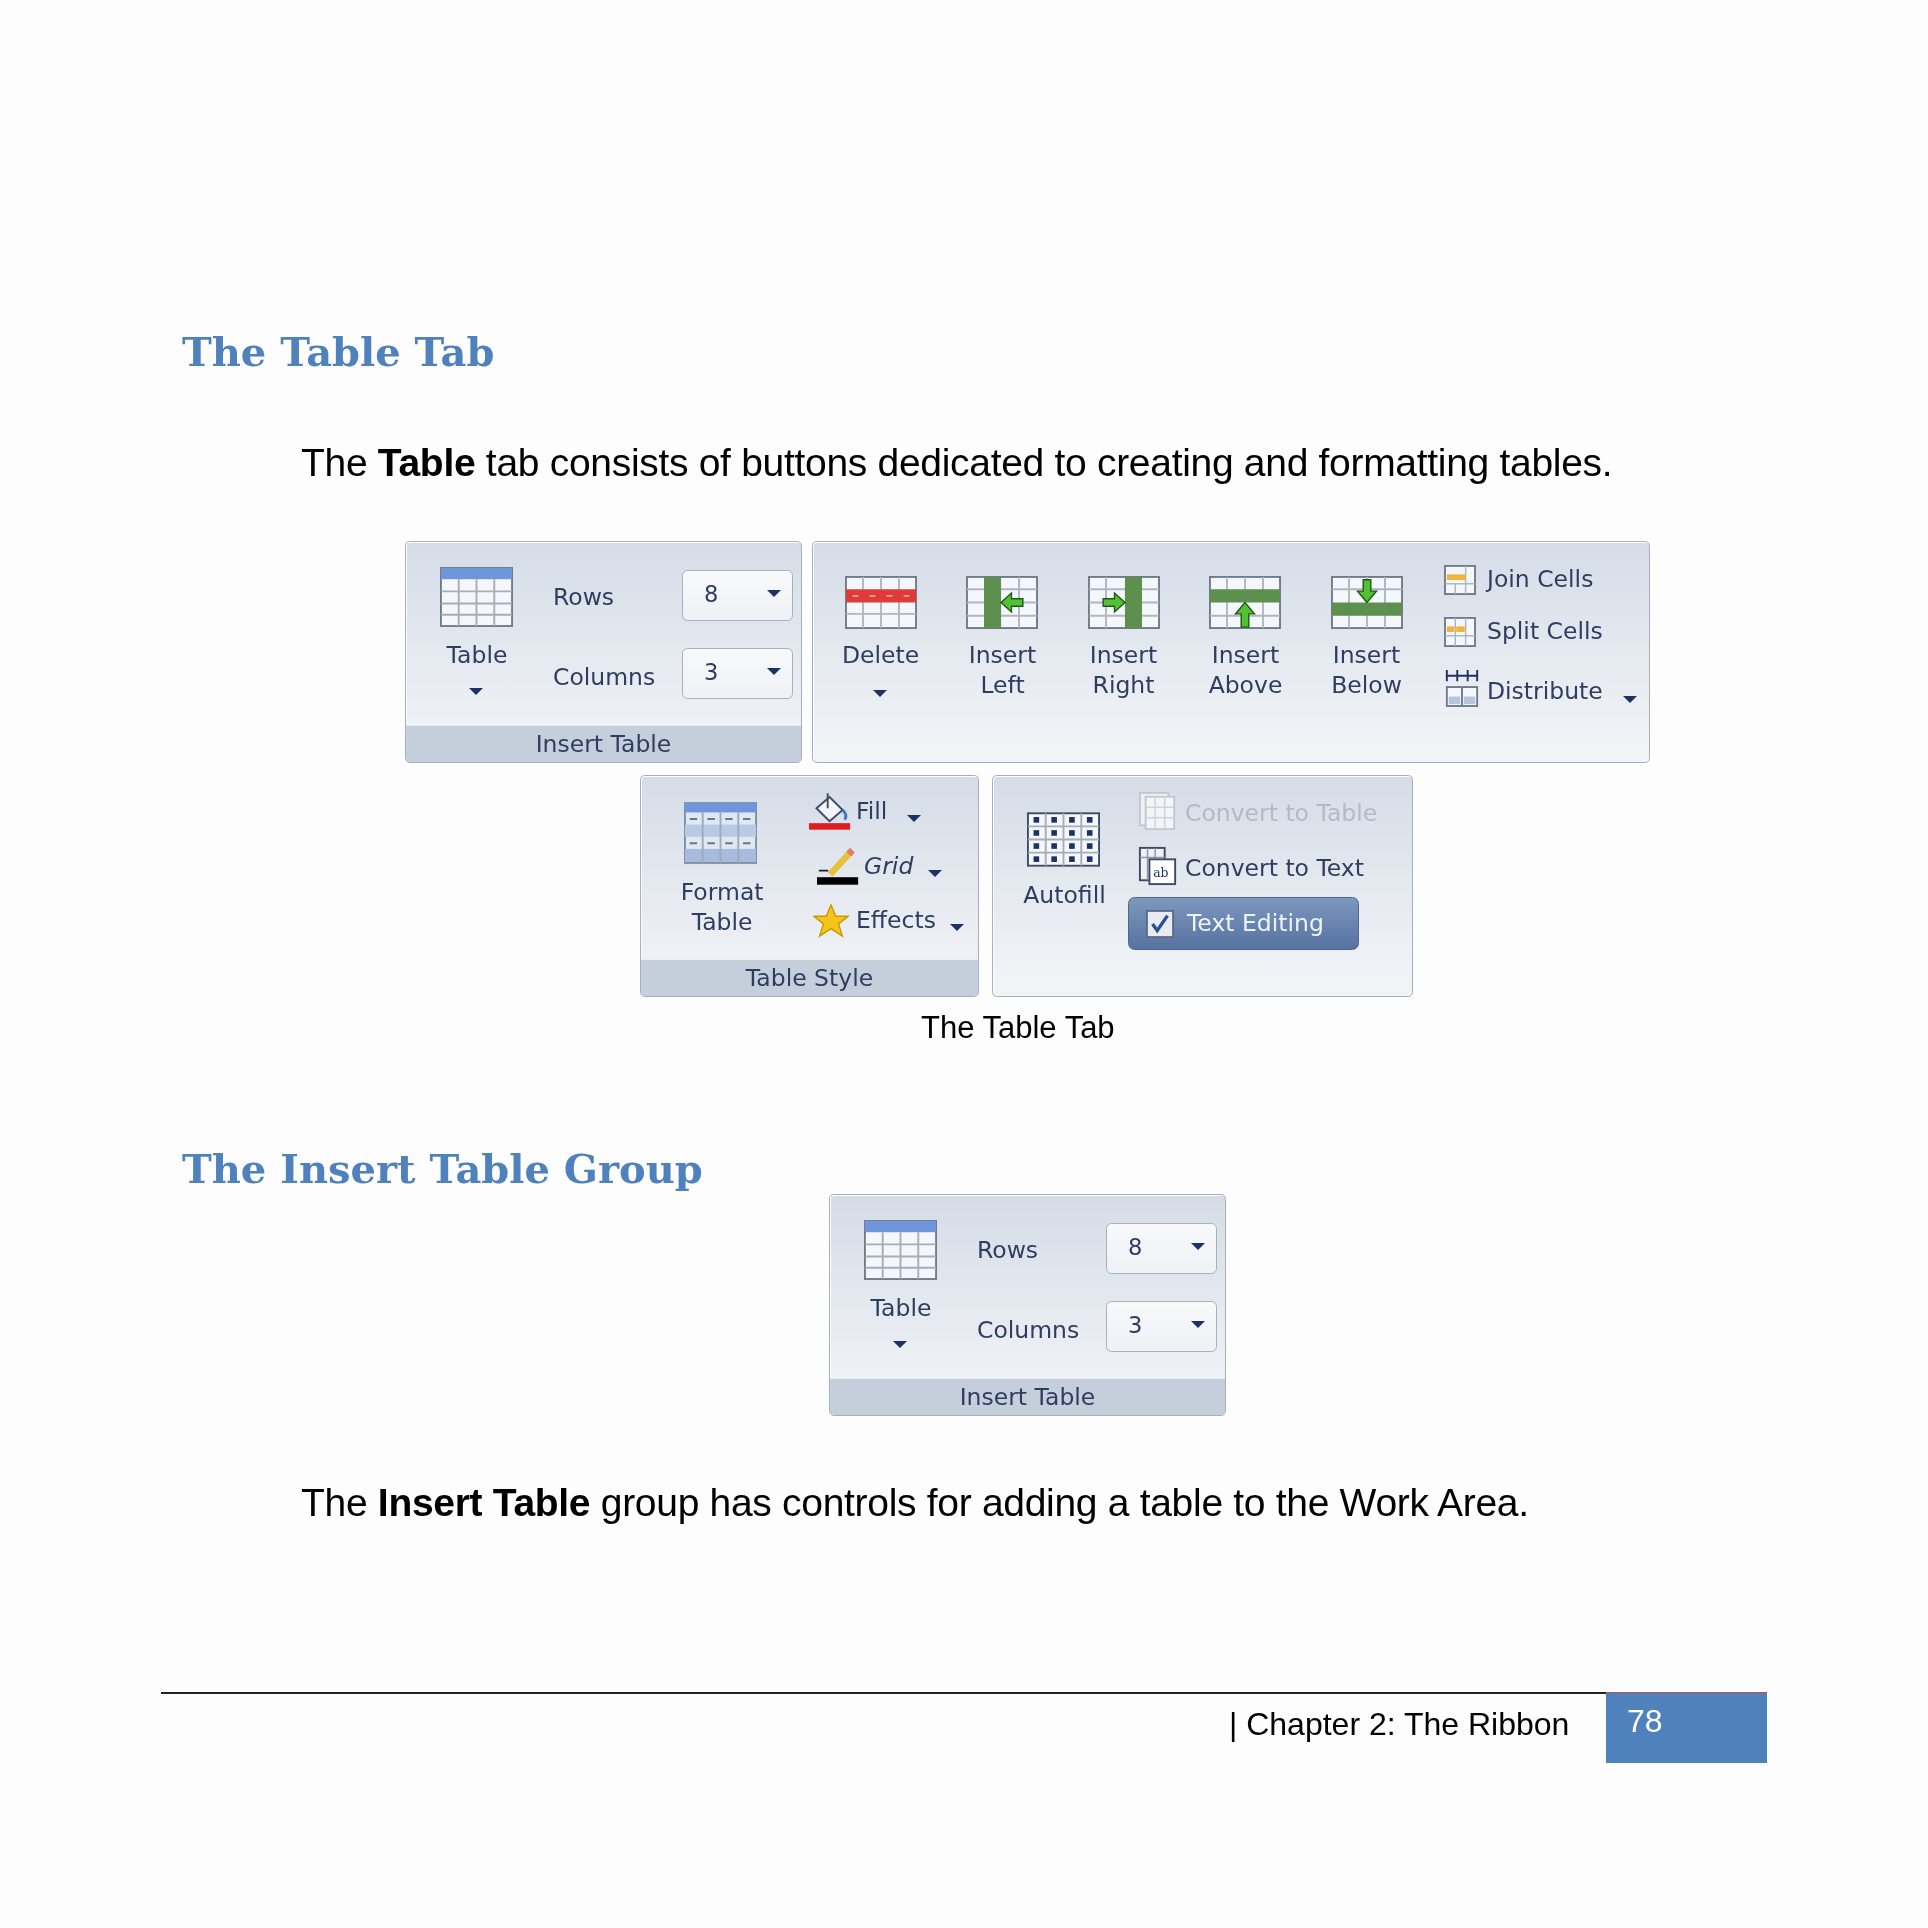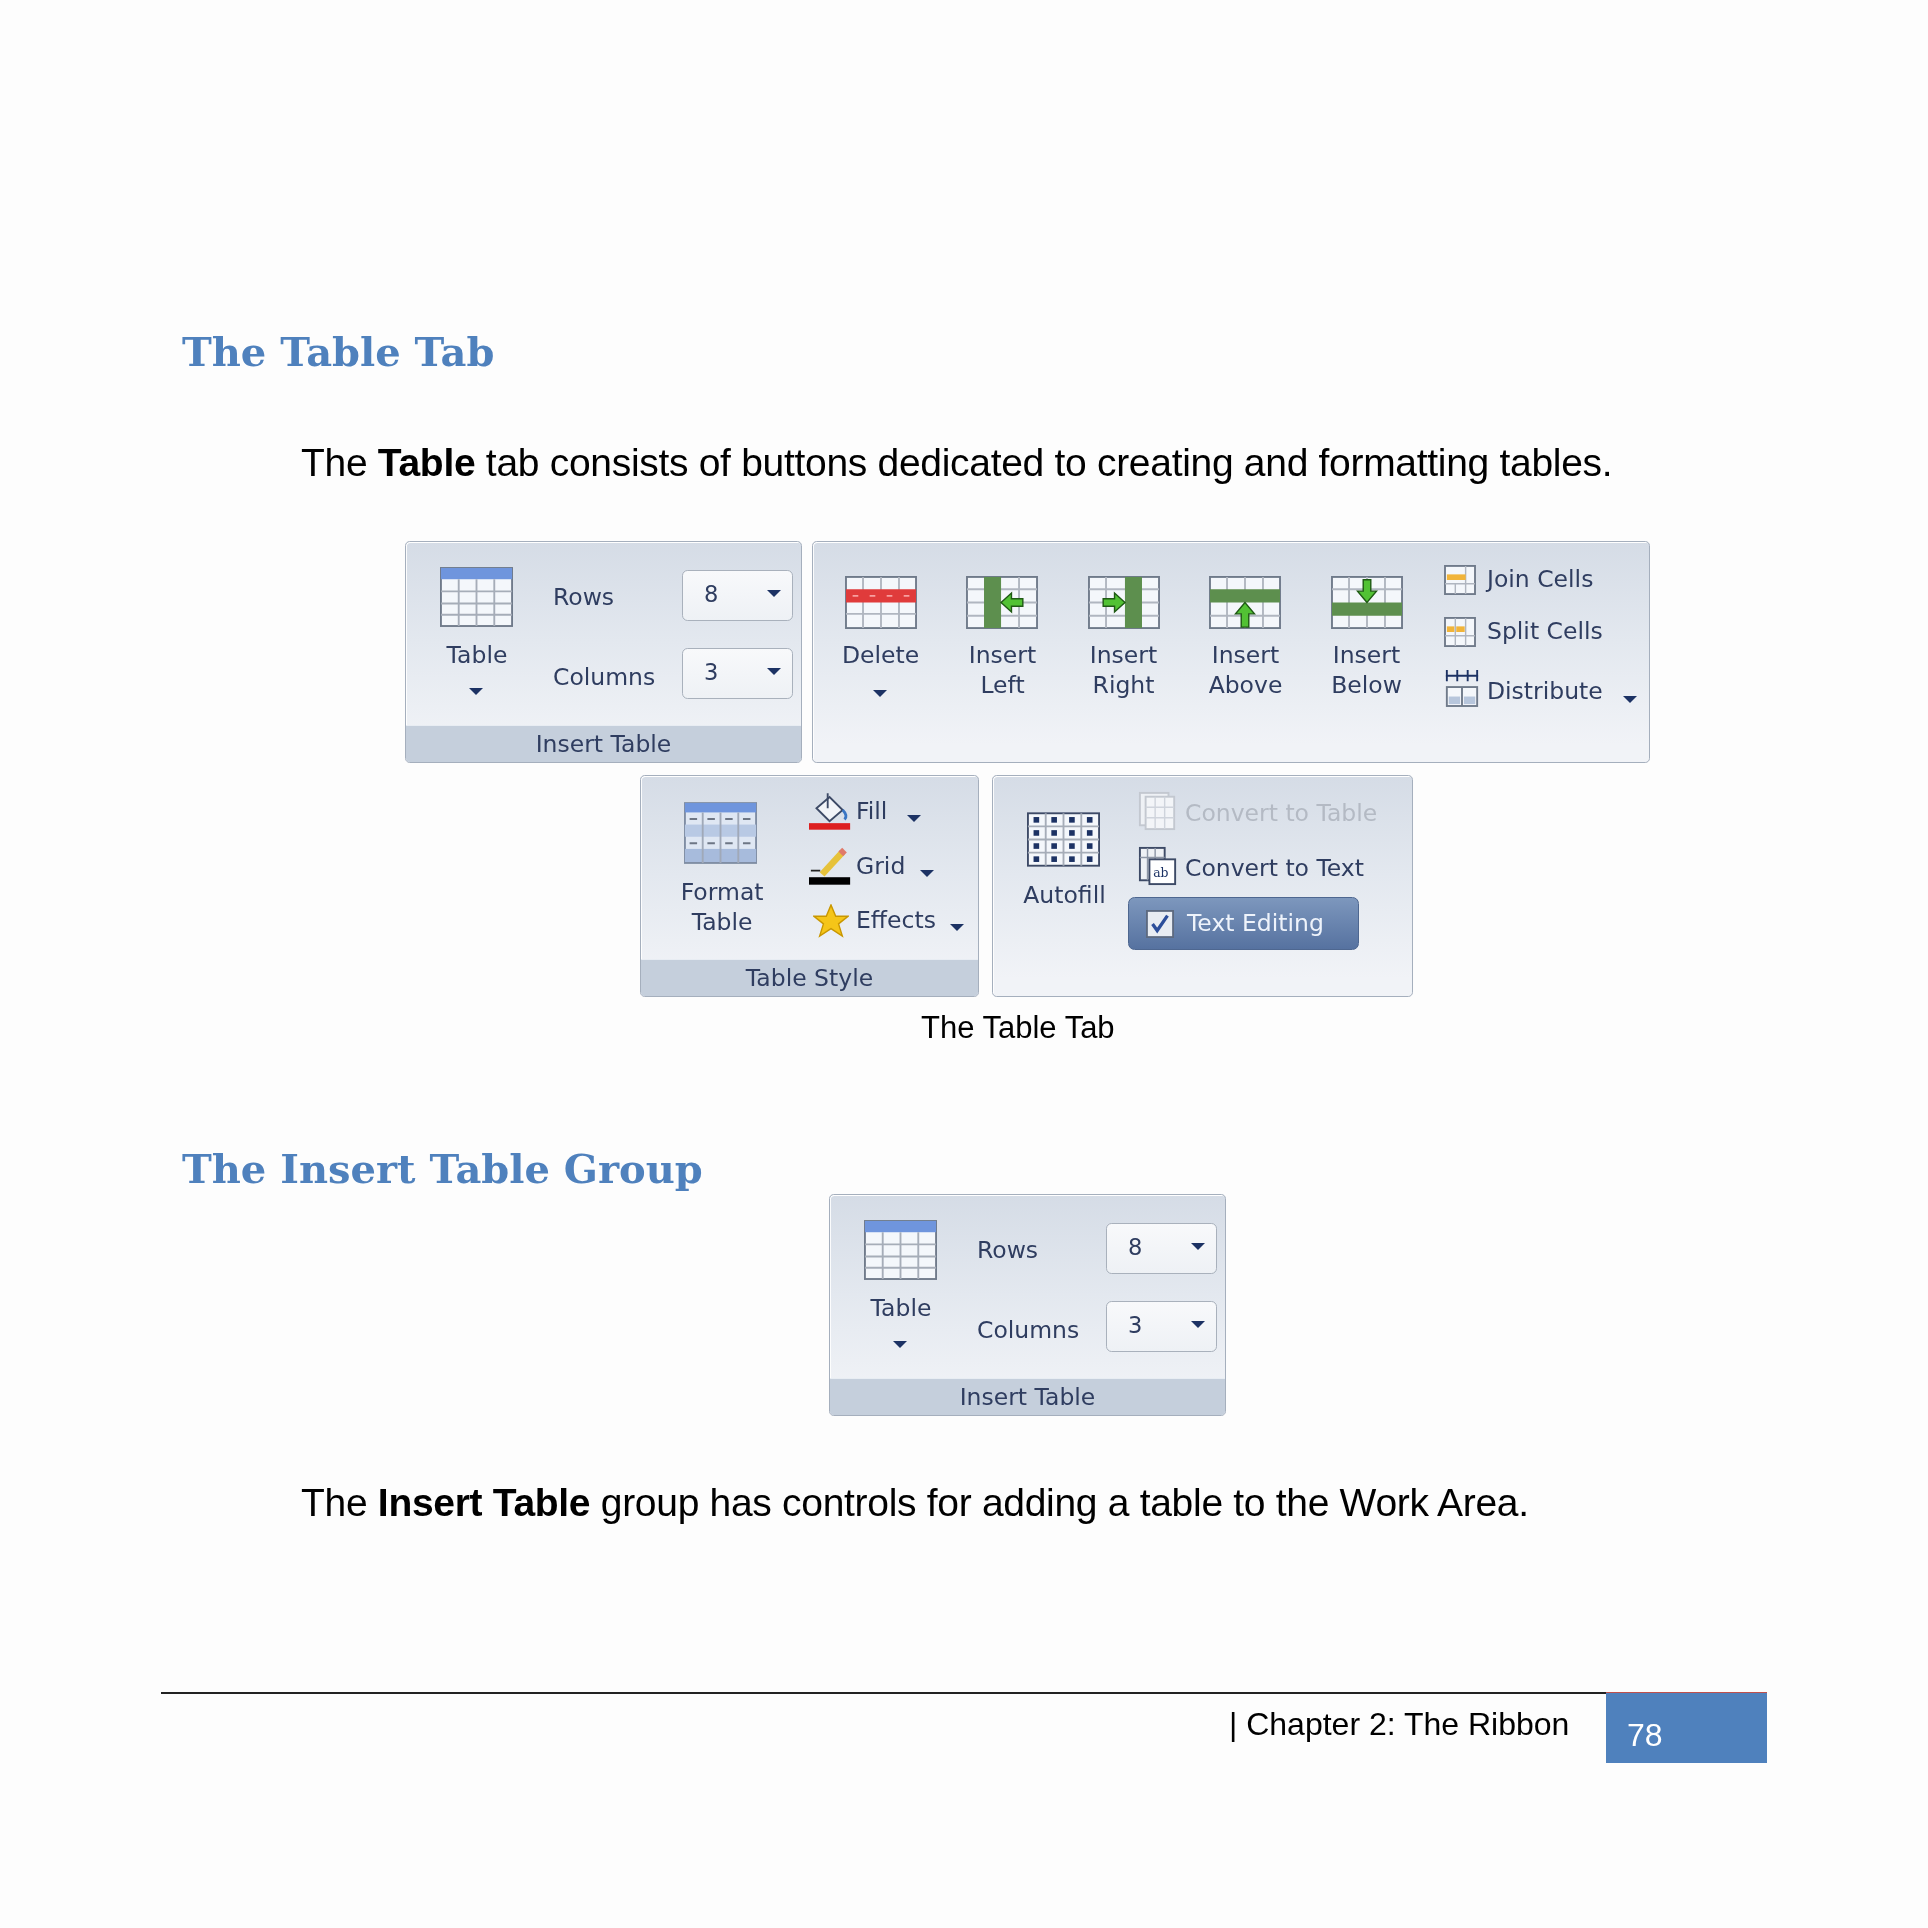--- a/index.html
+++ b/index.html
@@ -28,21 +28,21 @@
           border-radius:5.6px; background:linear-gradient(#f8f9fb,#eef1f5); }
   .spin .val { position:absolute; left:21px; top:10.4px; font-family:"DejaVu Sans", sans-serif; font-size:22.6px; color:#2f3d60; }
   .spin .dd-arrow { position:absolute; right:11.3px; top:19px; }
   .icon { position:absolute; }
   .textedit { position:absolute; box-sizing:border-box; border-radius:6.6px; background:linear-gradient(#7d97bd,#5672a0);
               border:0.9px solid #4e6790; }
   .textedit .rtext { color:#eef3fb; }
   .footer-line { position:absolute; left:161px; top:1692px; width:1445px; height:1.9px; background:#222; }
   .page-box { position:absolute; left:1606px; top:1692px; width:161px; height:71px; background:#4f81bd;
               border-top:1.9px solid #c0504d; box-sizing:border-box; }
-  .page-num { position:absolute; left:21px; top:24px; color:#fff; font-size:32px; }
+  .page-num { position:absolute; left:21px; top:10px; color:#fff; font-size:32px; }
   .chapter { position:absolute; left:1229px; top:1706px; font-size:32px; white-space:nowrap; }
 </style>
 </head>
 <body>
 
 <div class="abs heading h1">The Table Tab</div>
 
 <div class="abs body-text" style="left:301px; top:441px;">
   <span>The </span><b>Table</b><span> tab consists of buttons dedicated to creating and formatting tables.</span>
 </div>
@@ -234,21 +234,21 @@
   <div style="position:absolute; left:168px; top:15px; width:160px; height:41px;">
     <svg class="icon" style="left:0; top:0;" width="43" height="40" viewBox="0 0 46 42">
       <polygon points="8,18 22,6 36,20 22,32" fill="#f2f4f8" stroke="#3d4a66" stroke-width="2"></polygon>
       <line x1="20" y1="2" x2="20" y2="18" stroke="#3d4a66" stroke-width="2"></line>
       <path d="M36,20 Q42,26 38,30" fill="none" stroke="#3a76c4" stroke-width="3"></path>
       <rect x="0" y="34" width="44" height="7" fill="#dd1f1f"></rect>
     </svg>
     <span class="rtext" style="left:47px; top:5.6px;">Fill</span>
     <span style="position:absolute; left:98px; top:17px;"><span class="dd-arrow"></span></span>
   </div>
-  <div style="position:absolute; left:168px; top:70px; width:160px; height:41px;">
+  <div style="position:absolute; left:176px; top:70px; width:160px; height:41px;font-style:italic;">
     <svg class="icon" style="left:0; top:0;" width="43" height="40" viewBox="0 0 46 42">
       <line x1="14" y1="30" x2="36" y2="6" stroke="#e6c23a" stroke-width="7"></line>
       <line x1="34" y1="8" x2="38" y2="4" stroke="#e07a6a" stroke-width="7"></line>
       <line x1="2" y1="26" x2="12" y2="26" stroke="#222" stroke-width="2"></line>
       <rect x="0" y="33" width="44" height="8" fill="#000"></rect>
     </svg>
     <span class="rtext" style="left:47px; top:5.6px;">Grid</span>
     <span style="position:absolute; left:111px; top:17px;"><span class="dd-arrow"></span></span>
   </div>
   <div style="position:absolute; left:168px; top:124px; width:169px; height:41px;">

